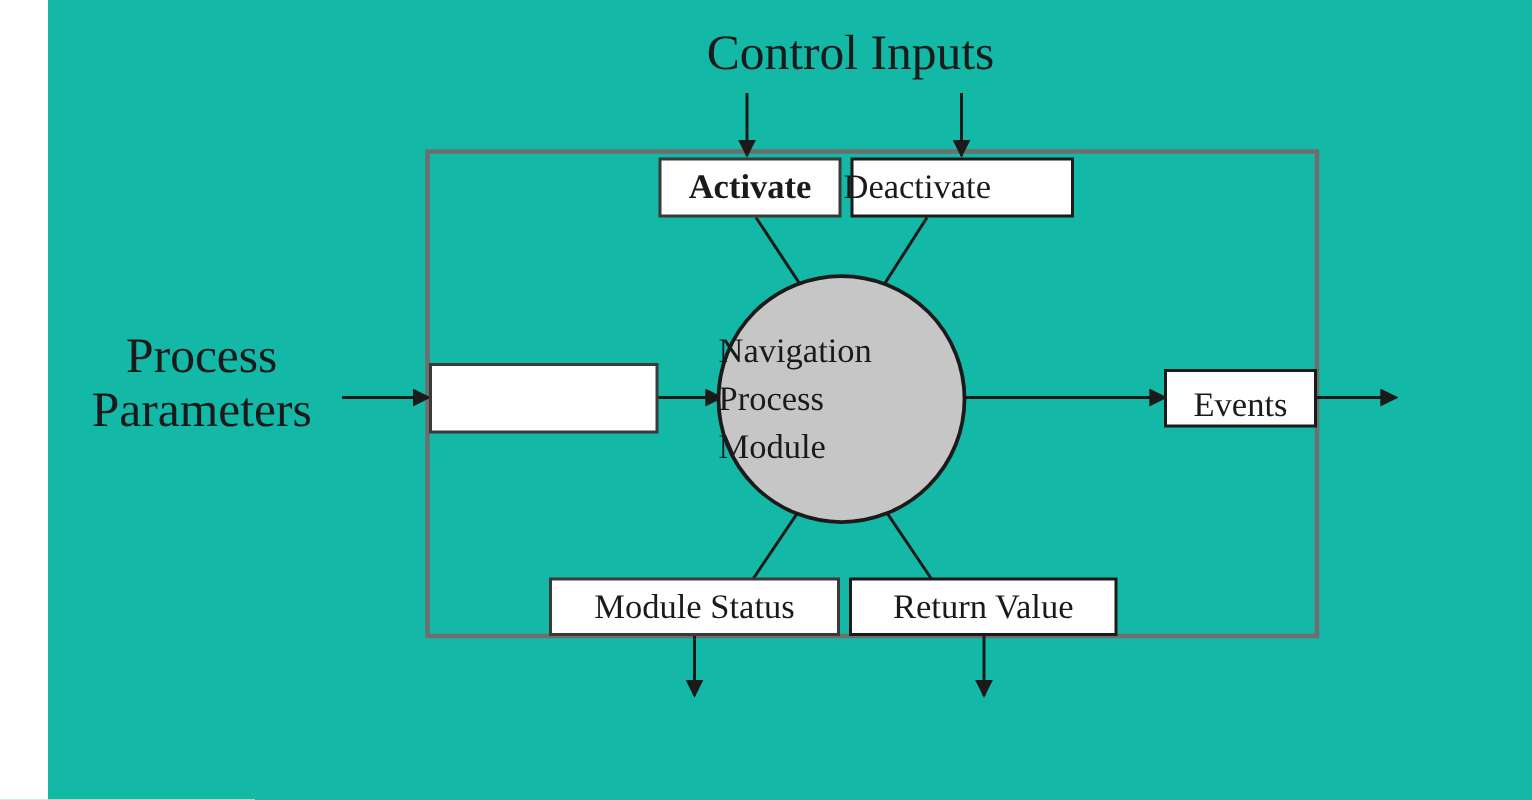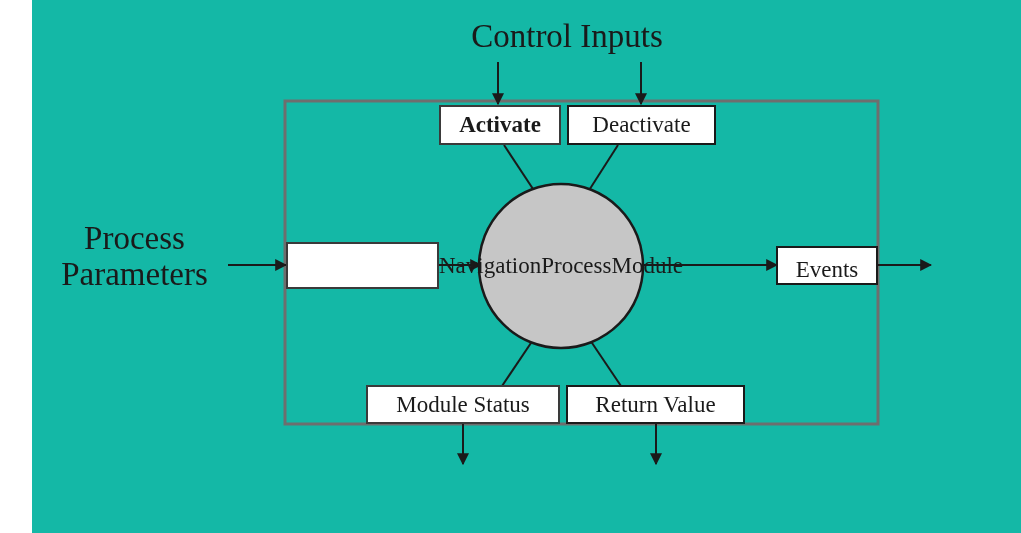--- a/index.html
+++ b/index.html
@@ -40,22 +40,21 @@
     justify-content: center;
     color: #1a1a1a;
     font-size: 23px;
     font-family: "Liberation Serif", "DejaVu Serif", serif;
     white-space: nowrap;
     user-select: none;
   }
   .circle-label {
     position: absolute;
     display: flex;
-    flex-direction: row;
-    align-items: center;
+    flex-direction: column;
     justify-content: center;
     color: #1a1a1a;
     font-size: 23px;
     line-height: 32px;
     font-family: "Liberation Serif", "DejaVu Serif", serif;
     white-space: nowrap;
     user-select: none;
   }
 </style>
 </head>
@@ -108,21 +107,21 @@
 
   <div class="outer-label" style="left:335px; top:18px; width:400px;">Control Inputs</div>
 
 
   <div class="outer-label" style="left:0px; top:220px; width:205px;">Process
 Parameters</div>
 
 
   <div class="box-label" style="left:408px; top:106px; width:120px; height:38px;font-weight:bold;">Activate</div>
 
-  <div class="box-label" style="left:536px; top:106px; width:147px; height:38px;">Deactivate</div>
+  <div class="box-label" style="left:506px; top:106px; width:147px; height:38px;">Deactivate</div>
 
 
   <div class="box-label" style="left:745px; top:251px; width:100px; height:37px;">Events</div>
 
   <div class="box-label" style="left:335px; top:386px; width:192px; height:37px;">Module Status</div>
 
   <div class="box-label" style="left:535px; top:386px; width:177px; height:37px;">Return Value</div>
 
   <div class="circle-label" style="left:447px; top:184px; width:164px; height:164px;">
     <span>Navigation</span>

